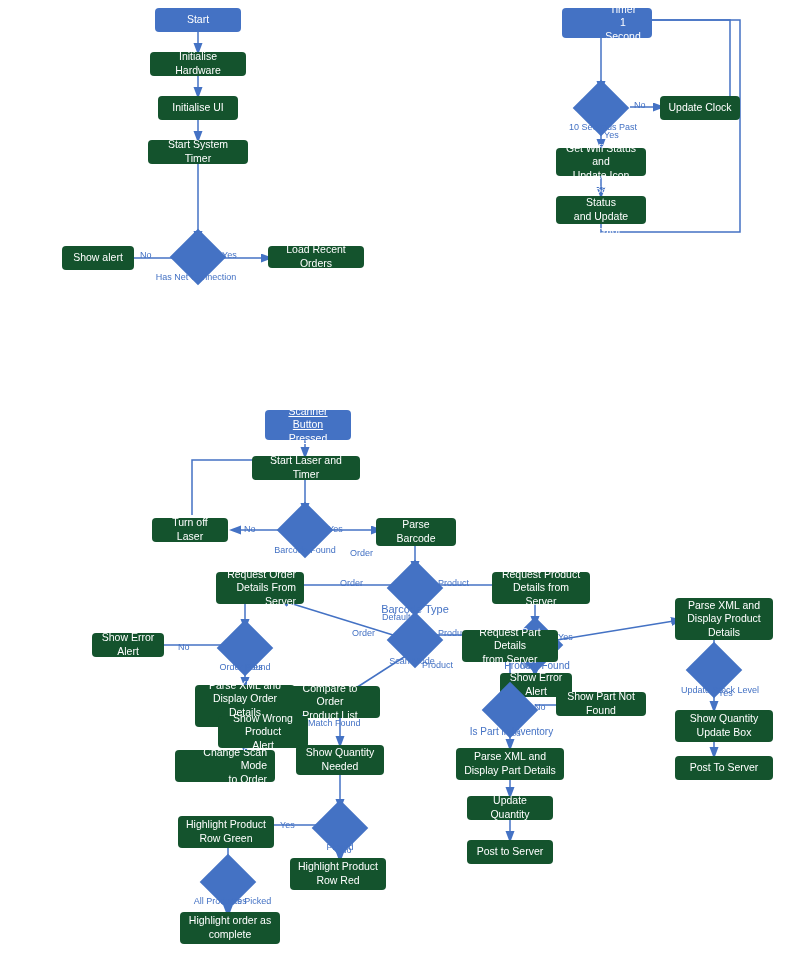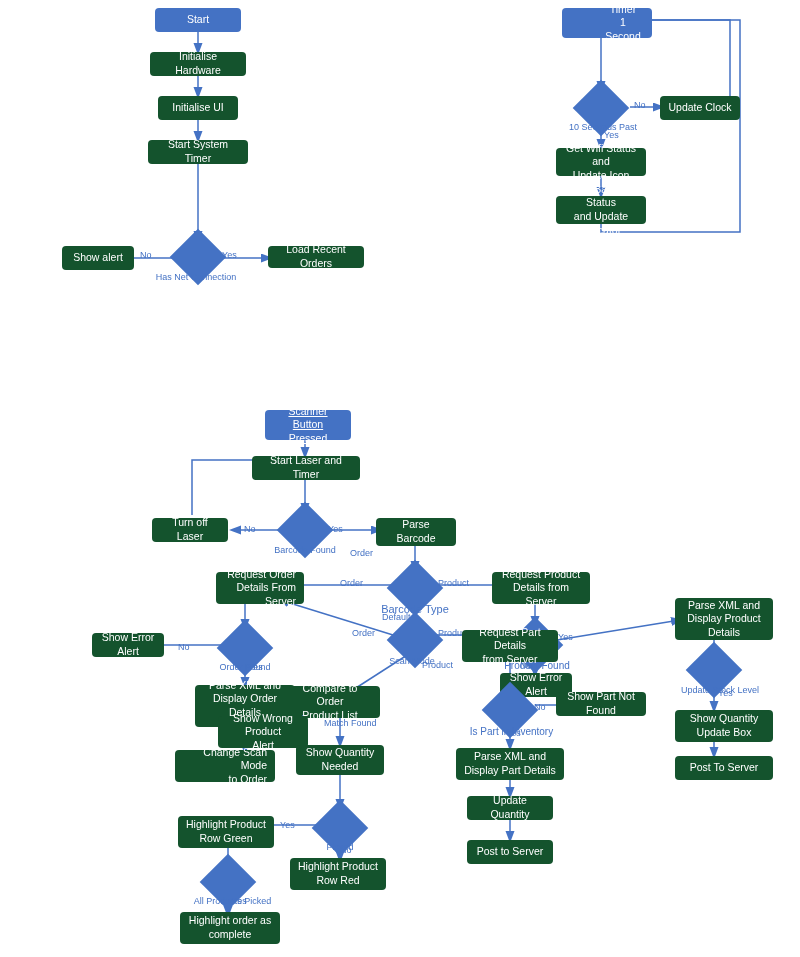--- a/index.html
+++ b/index.html
@@ -316,21 +316,21 @@
 
 <div class="node rect-green" style="left:467px; top:840px; width:86px; height:24px;">
   <span>Post to Server</span>
 </div>
 
 <div class="node rect-green" style="left:280px; top:686px; width:100px; height:32px;">
   <span style="white-space:pre-line;">Compare to Order
 Product List</span>
 </div>
 <div style="position:absolute; left:268px; top:714px; font-size:9px; color:#4472C4;">No Match</div>
-<div style="position:absolute; left:324px; top:718px; font-size:9px; color:#4472C4;">Match Found</div>
+<div style="position:absolute; left:308px; top:718px; font-size:9px; color:#4472C4;">Match Found</div>
 
 <div class="node rect-green" style="left:218px; top:716px; width:90px; height:32px;">
   <span style="white-space:pre-line;">Show Wrong Product
 Alert</span>
 </div>
 
 <div class="node rect-green" style="left:296px; top:745px; width:88px; height:30px;">
   <span style="white-space:pre-line;">Show Quantity
 Needed</span>
 </div>

